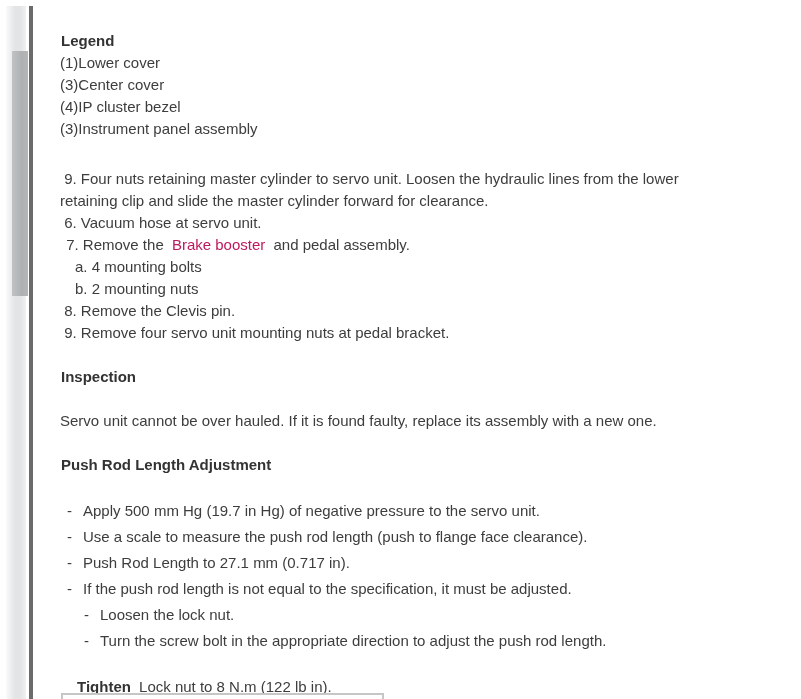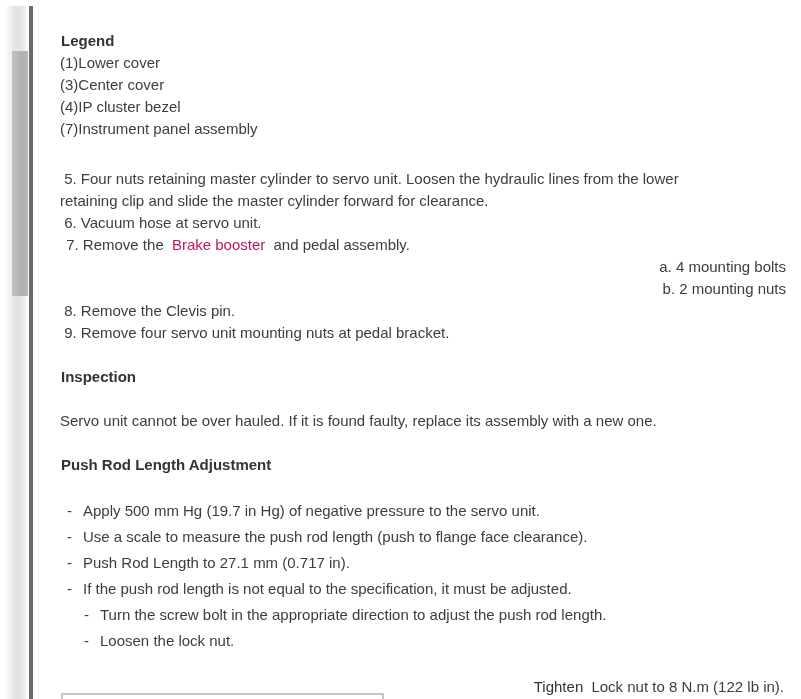--- a/index.html
+++ b/index.html
@@ -33,26 +33,26 @@
     width: 730px;
     color: #3d3d3d;
     font-size: 15px;
     line-height: 20px;
   }
   .line { white-space: pre; }
   .blank { height: 20px; }
   .blank.tall { height: 26px; }
   .heading { font-weight: bold; color: #333333; }
   .ml2 { margin-left: 3px; }
-  .indent15 { padding-left: 15px; text-align: right; }
+  .indent15 { padding-left: 15px; }
   .bullet { padding-left: 5px; }
   .sub-bullet { padding-left: 22px; }
   .dash { display: inline-block; width: 12px; }
   .link { color: #be185d; cursor: pointer; text-decoration: none; }
-  .bold { font-weight: normal; color: #333333; }
+  .bold { font-weight: bold; color: #333333; }
   
   .figure-box {
     position: absolute; left: 55px; top: 687px;
     width: 323px; height: 50px;
     border: 2px solid #c6c6c6;
     background: #ffffff;
   }
 </style>
 </head>
 <body>
@@ -62,25 +62,25 @@
 </div>
 
 <div class="divider"></div>
 
 <div class="content">
 
   <div class="line heading ml2">Legend</div>
   <div class="line">(1)Lower cover</div>
   <div class="line">(3)Center cover</div>
   <div class="line">(4)IP cluster bezel</div>
-  <div class="line">(7)Instrument panel assembly</div>
+  <div class="line">(3)Instrument panel assembly</div>
 
   <div class="blank tall"></div>
 
-  <div class="line"> 5. Four nuts retaining master cylinder to servo unit. Loosen the hydraulic lines from the lower</div>
+  <div class="line"> 9. Four nuts retaining master cylinder to servo unit. Loosen the hydraulic lines from the lower</div>
   <div class="line">retaining clip and slide the master cylinder forward for clearance.</div>
   <div class="line"> 6. Vacuum hose at servo unit.</div>
   <div class="line"><span> 7. Remove the </span><span class="link">Brake booster</span><span> and pedal assembly.</span></div>
   <div class="line indent15">a. 4 mounting bolts</div>
   <div class="line indent15">b. 2 mounting nuts</div>
   <div class="line"> 8. Remove the Clevis pin.</div>
   <div class="line"> 9. Remove four servo unit mounting nuts at pedal bracket.</div>
 
   <div class="blank"></div>
 
@@ -93,22 +93,22 @@
   <div class="blank"></div>
 
   <div class="line heading ml2">Push Rod Length Adjustment</div>
 
   <div class="blank"></div>
 
   <div class="line bullet"><span class="dash">-</span><span>Apply 500 mm Hg (19.7 in Hg) of negative pressure to the servo unit.</span></div>
   <div class="line bullet"><span class="dash">-</span><span>Use a scale to measure the push rod length (push to flange face clearance).</span></div>
   <div class="line bullet"><span class="dash">-</span><span>Push Rod Length to 27.1 mm (0.717 in).</span></div>
   <div class="line bullet"><span class="dash">-</span><span>If the push rod length is not equal to the specification, it must be adjusted.</span></div>
+  <div class="line sub-bullet"><span class="dash">-</span><span>Loosen the lock nut.</span></div>
   <div class="line sub-bullet"><span class="dash">-</span><span>Turn the screw bolt in the appropriate direction to adjust the push rod length.</span></div>
-  <div class="line sub-bullet"><span class="dash">-</span><span>Loosen the lock nut.</span></div>
 
   <div class="blank"></div>
 
   <div class="line indent15"><span class="bold">Tighten</span><span> Lock nut to 8 N.m (122 lb in).</span></div>
 
 </div>
 
 <div class="figure-box"></div>
 
 </body></html>

